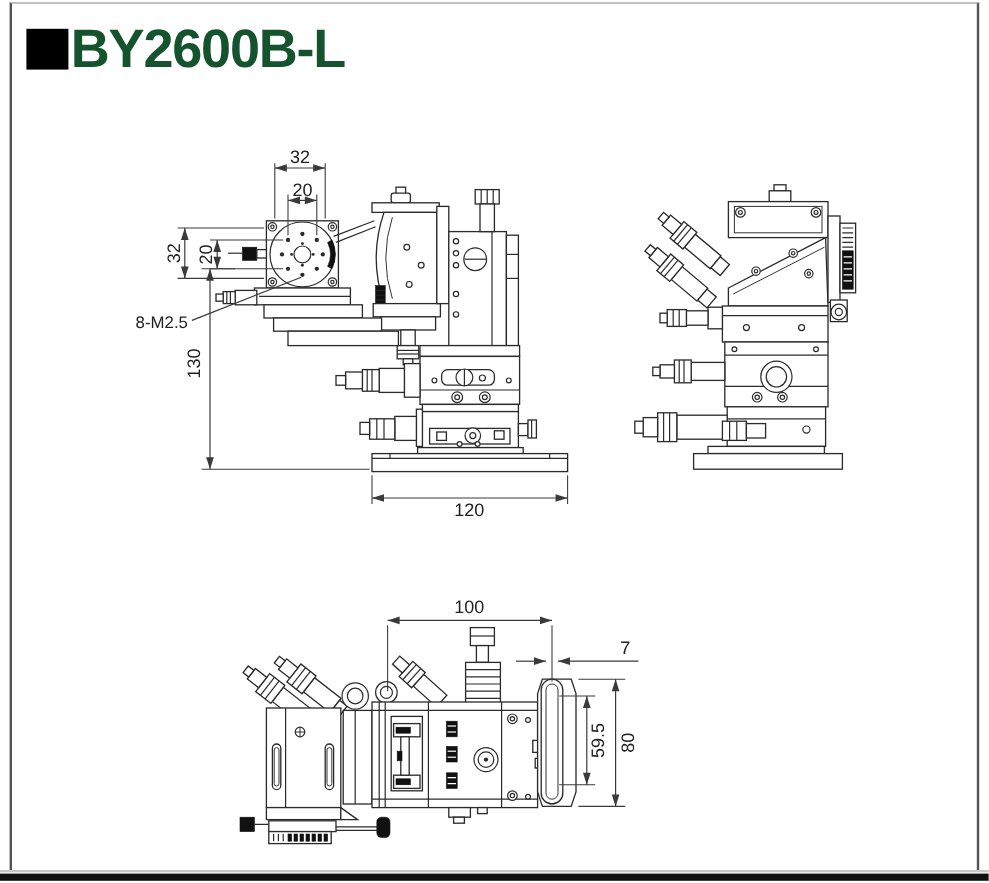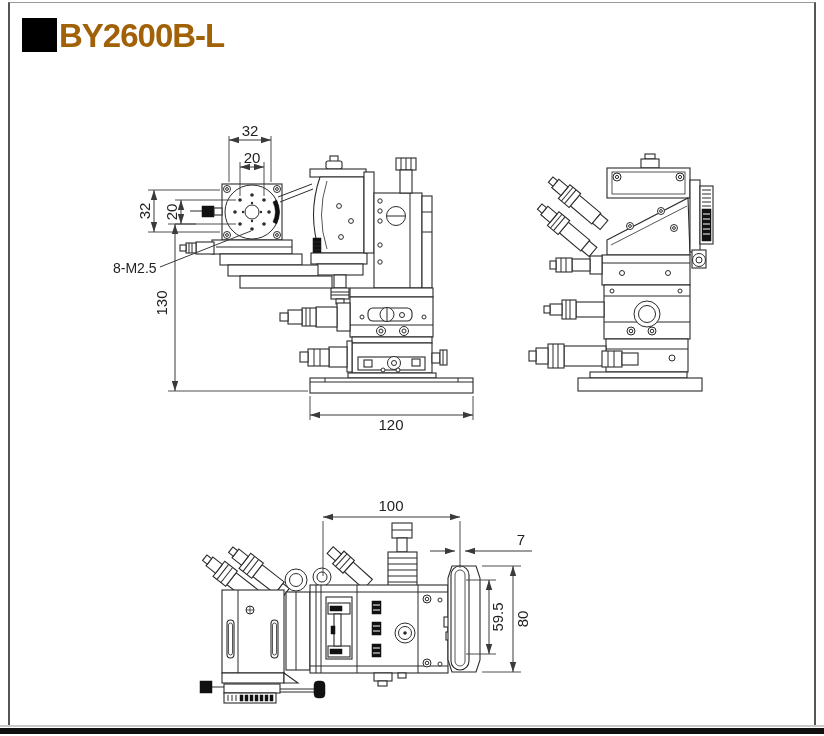--- a/index.html
+++ b/index.html
@@ -2,21 +2,21 @@
 <html><head>
 <meta charset="utf-8">
 <style>
   html,body{margin:0;padding:0;background:#fff;width:824px;height:736px;overflow:hidden;}
   .page{position:relative;width:824px;height:736px;background:#ffffff;font-family:"Liberation Sans",sans-serif;}
   .frame{position:absolute;left:8px;top:2px;width:808px;height:723px;border-left:2px solid #555;border-top:1px solid #999;border-right:2px solid #555;box-sizing:border-box;pointer-events:none;}
   .footer-line{position:absolute;left:0;top:725px;width:824px;height:2px;}
   .footer-bar{position:absolute;left:0;top:728px;width:824px;height:6px;}
   .title-wrap{position:absolute;left:22px;top:18px;display:flex;align-items:center;gap:2px;}
   .title-marker{width:35px;height:34px;}
-  .title-text{font-size:33px;font-weight:700;letter-spacing:-1px;color:#a16207;line-height:1;}
+  .title-text{font-size:45px;font-weight:700;letter-spacing:-1px;color:#14532d;line-height:1;}
   svg text.d{font-family:"Liberation Sans",sans-serif;font-size:15px;fill:#222;}
   svg text.call{font-family:"Liberation Sans",sans-serif;font-size:14px;fill:#222;}
   svg .p{fill:#ffffff;stroke:#2b2b2b;stroke-width:1.1;}
   svg .ln{stroke:#2b2b2b;stroke-width:1;fill:none;}
   svg .thin{stroke:#2b2b2b;stroke-width:0.8;fill:none;}
   svg .blk{fill:#111;stroke:#111;stroke-width:0.5;}
   svg .dim{stroke:#3a3a3a;stroke-width:1;fill:none;}
   svg .ext{stroke:#3a3a3a;stroke-width:0.9;fill:none;}
   svg circle.h{fill:#fff;stroke:#2b2b2b;stroke-width:1;}
   svg circle.dot{fill:#2b2b2b;stroke:none;}

